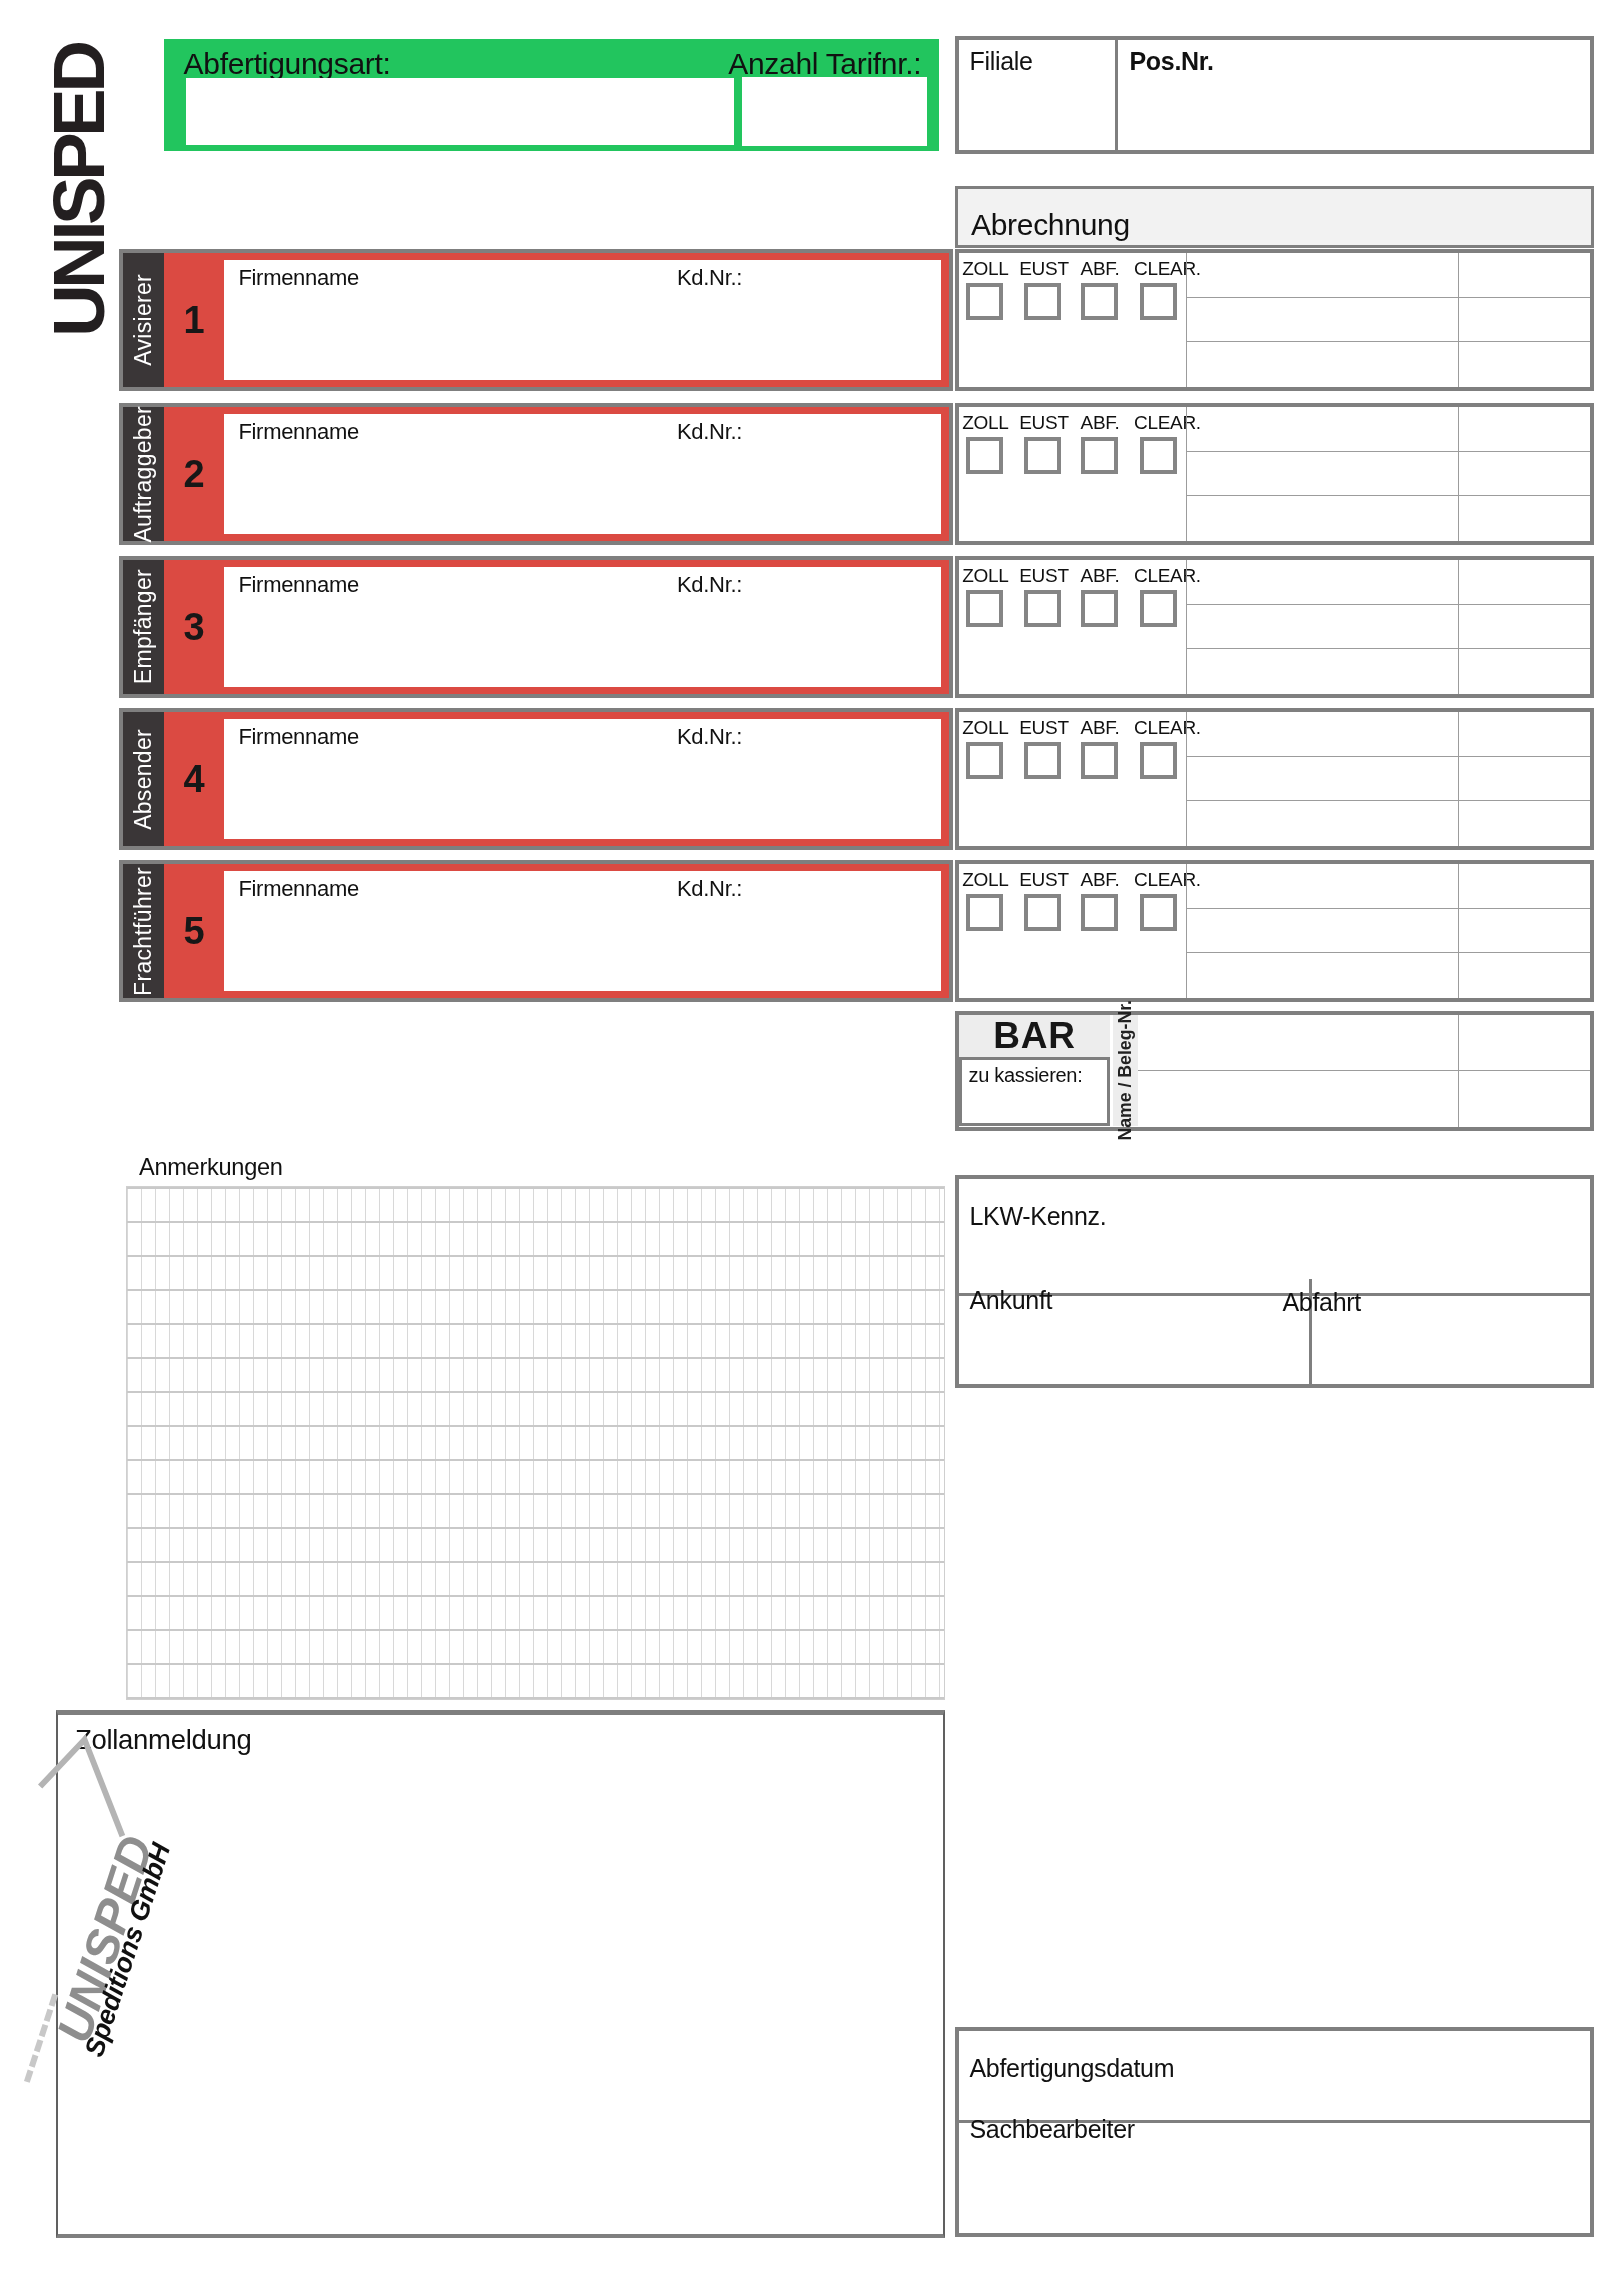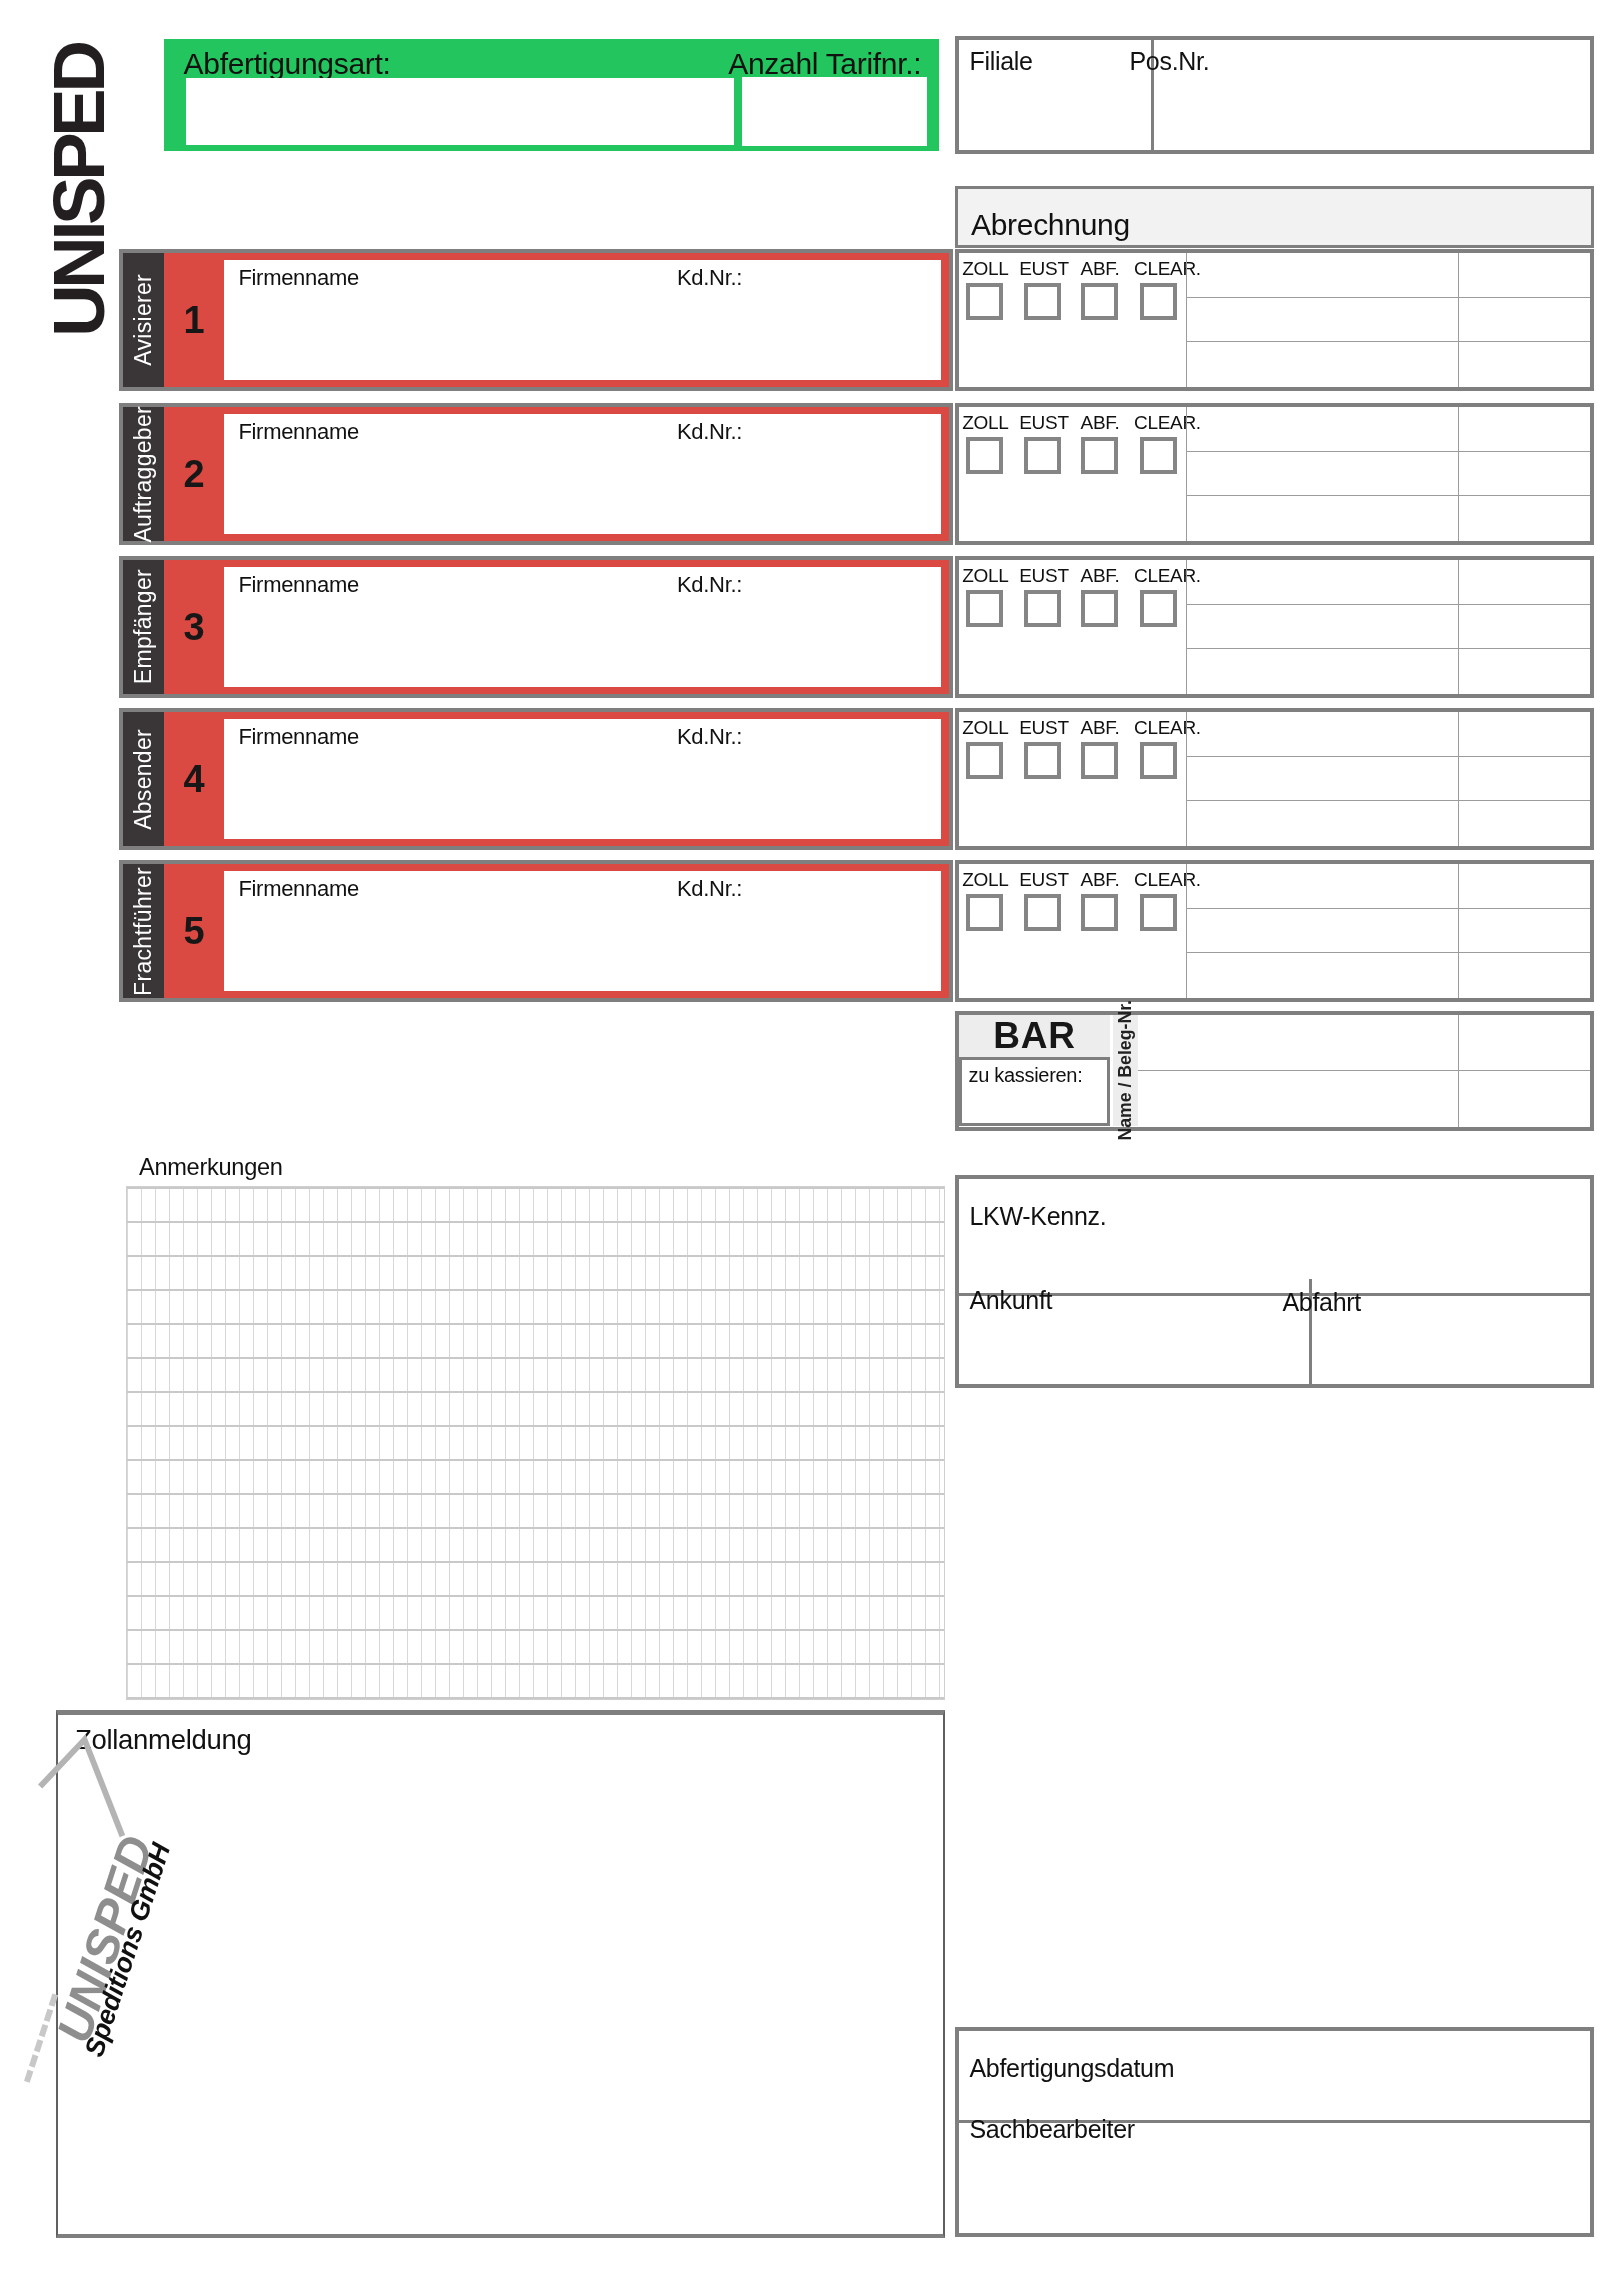--- a/index.html
+++ b/index.html
@@ -102,24 +102,24 @@
   <div class="logo-top">UNISPED</div>
 
   <div class="band">
     <div class="band-label" style="left:19.6px;">Abfertigungsart:</div>
     <div class="band-label" style="right:17.7px;">Anzahl Tarifnr.:</div>
     <div class="input-box" style="left:21.6px;top:39px;width:548px;height:67px;"></div>
     <div class="input-box" style="left:578px;top:38px;width:185px;height:69px;"></div>
   </div>
 
   <div class="panel" style="left:955px;top:36px;width:639px;height:118px;">
-    <div class="inner-cell" style="left:0;top:0;bottom:0;width:156px;border-right:3.9px solid #7f7f7f;padding-left:36px;">
+    <div class="inner-cell" style="left:0;top:0;bottom:0;width:156px;border-right:3.9px solid #7f7f7f;">
       <span class="cell-label">Filiale</span>
     </div>
-    <div class="inner-cell" style="left:160px;top:0;bottom:0;right:0;">
+    <div class="inner-cell" style="left:160px;top:0;bottom:0;right:0;font-weight:bold;">
       <span class="cell-label">Pos.Nr.</span>
     </div>
   </div>
 
   <div class="abr-header">
     <div class="abr-title">Abrechnung</div>
     <div class="hdr-cell" style="left:222px;top:23.6px;width:277px;height:30px;">Leistung</div>
     <div class="hdr-cell" style="left:500px;top:23.6px;width:130px;height:30px;">Betrag</div>
   </div>
 

